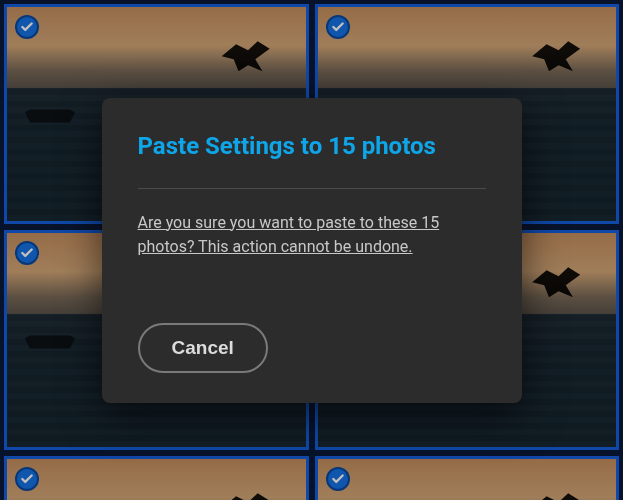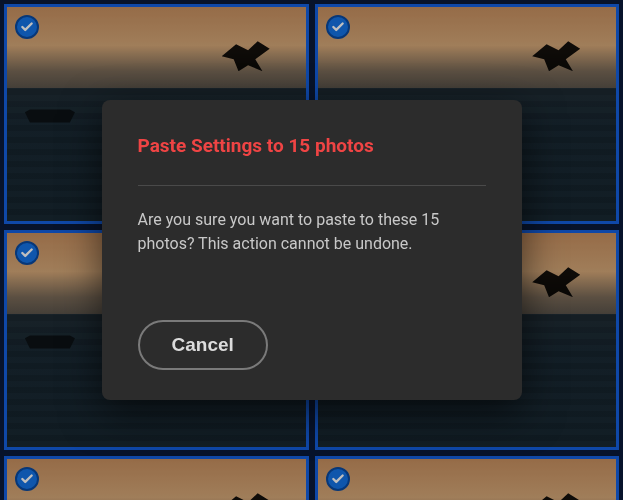--- a/index.html
+++ b/index.html
@@ -90,35 +90,36 @@
       justify-content: center;
     }
     .dialog {
       background: #2c2c2c;
       width: 420px;
       border-radius: 8px;
       padding: 34px 36px 30px 36px;
       box-shadow: 0 12px 40px rgba(0,0,0,0.6);
     }
     .dialog-title {
-      color: #ef4444;
-      font-size: 19px;
+      color: #0ea5e9;
+      font-size: 24px;
       font-weight: 700;
       margin-bottom: 28px;
     }
     .dialog hr {
       border: none;
       border-top: 1px solid #4a4a4a;
       margin-bottom: 22px;
     }
     .dialog-body {
       color: #c8c8c8;
       font-size: 16px;
       line-height: 1.5;
       margin-bottom: 64px;
+      text-decoration: underline;
     }
     .dialog-actions {
       display: flex;
       justify-content: flex-start;
       gap: 16px;
     }
     .btn {
       font-size: 19px;
       font-weight: 600;
       padding: 12px 32px;

